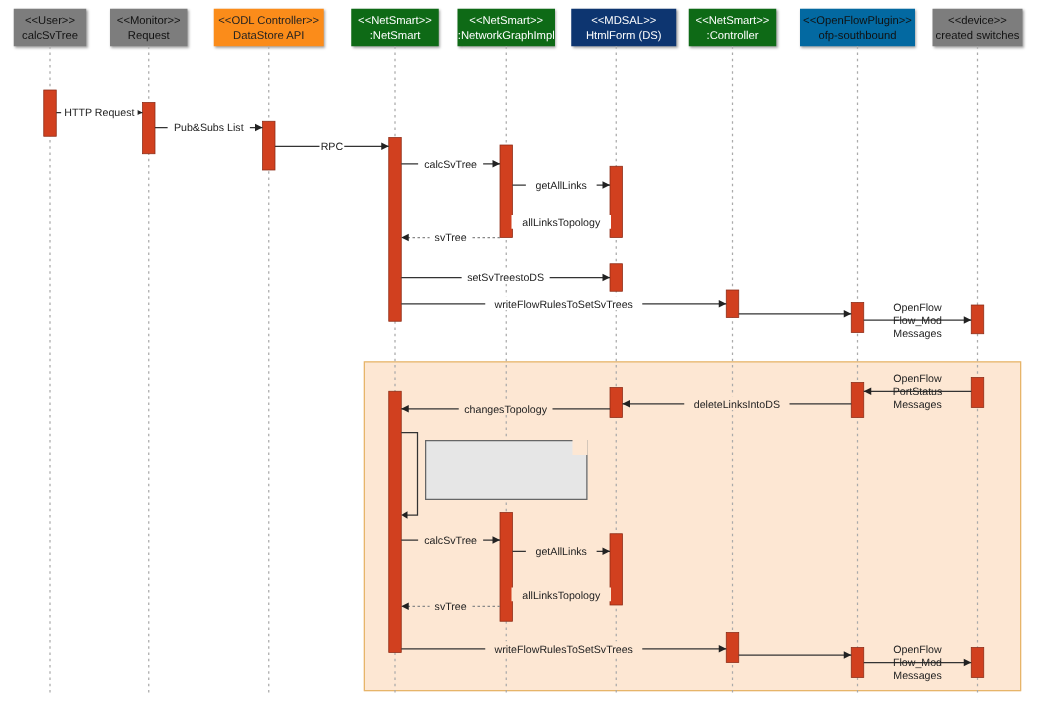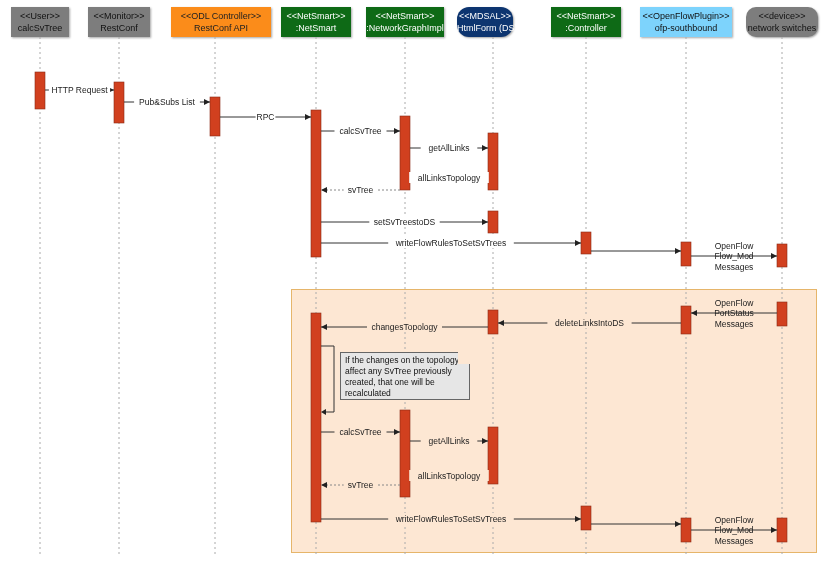--- a/index.html
+++ b/index.html
@@ -17,49 +17,49 @@
 
 <div class="frame"></div>
 
 <div id="headers">
     <div class="hdr" style="left: 11px; width: 58px; background: rgb(125, 125, 125); color: rgb(17, 17, 17);">
       <span>&lt;&lt;User&gt;&gt;</span>
       <span>calcSvTree</span>
     </div>
     <div class="hdr" style="left: 88px; width: 62px; background: rgb(125, 125, 125); color: rgb(17, 17, 17); text-align: center;">
       <span>&lt;&lt;Monitor&gt;&gt;</span>
-      <span>RestConf</span>
+      <span>Request</span>
     </div>
-    <div class="hdr" style="left: 171px; width: 100px; background: rgb(251, 140, 26); color: rgb(34, 34, 34);">
+    <div class="hdr" style="left: 171px; width: 88px; background: rgb(251, 140, 26); color: rgb(34, 34, 34);">
       <span>&lt;&lt;ODL Controller&gt;&gt;</span>
-      <span>RestConf API</span>
+      <span>DataStore API</span>
     </div>
     <div class="hdr" style="left: 281px; width: 70px; background: rgb(14, 106, 22); color: rgb(255, 255, 255);">
       <span>&lt;&lt;NetSmart&gt;&gt;</span>
       <span>:NetSmart</span>
     </div>
     <div class="hdr" style="left: 366px; width: 78px; background: rgb(14, 106, 22); color: rgb(255, 255, 255);">
       <span>&lt;&lt;NetSmart&gt;&gt;</span>
       <span>:NetworkGraphImpl</span>
     </div>
-    <div class="hdr" style="left: 457px; width: 56px; background: rgb(13, 53, 112); color: rgb(255, 255, 255); border-radius: 12px;">
+    <div class="hdr" style="left: 457px; width: 84px; background: rgb(13, 53, 112); color: rgb(255, 255, 255);">
       <span>&lt;&lt;MDSAL&gt;&gt;</span>
       <span>HtmlForm (DS)</span>
     </div>
     <div class="hdr" style="left: 551px; width: 70px; background: rgb(14, 106, 22); color: rgb(255, 255, 255);">
       <span>&lt;&lt;NetSmart&gt;&gt;</span>
       <span>:Controller</span>
     </div>
-    <div class="hdr" style="left: 640px; width: 92px; background: #7dd3fc; color: rgb(17, 17, 17);">
+    <div class="hdr" style="left: 640px; width: 92px; background: #0369a1; color: rgb(17, 17, 17);">
       <span>&lt;&lt;OpenFlowPlugin&gt;&gt;</span>
       <span>ofp-southbound</span>
     </div>
-    <div class="hdr" style="left: 746px; width: 72px; background: rgb(125, 125, 125); color: rgb(17, 17, 17); border-radius: 10px;">
+    <div class="hdr" style="left: 746px; width: 72px; background: rgb(125, 125, 125); color: rgb(17, 17, 17);">
       <span>&lt;&lt;device&gt;&gt;</span>
-      <span>network switches</span>
+      <span>created switches</span>
     </div>
   </div>
 
 <svg id="diagram" width="831" height="562">
     <line x1="40" y1="37" x2="40" y2="555" stroke="#aaa" stroke-dasharray="2,3" stroke-width="1"></line>
     <line x1="119" y1="37" x2="119" y2="555" stroke="#aaa" stroke-dasharray="2,3" stroke-width="1"></line>
     <line x1="215" y1="37" x2="215" y2="555" stroke="#aaa" stroke-dasharray="2,3" stroke-width="1"></line>
     <line x1="316" y1="37" x2="316" y2="555" stroke="#aaa" stroke-dasharray="2,3" stroke-width="1"></line>
     <line x1="405" y1="37" x2="405" y2="555" stroke="#aaa" stroke-dasharray="2,3" stroke-width="1"></line>
     <line x1="493" y1="37" x2="493" y2="555" stroke="#aaa" stroke-dasharray="2,3" stroke-width="1"></line>
@@ -167,14 +167,13 @@
     <path d="M681 524 l-6 -3 v6 z" fill="#222"></path>
     <line x1="691" y1="530" x2="777" y2="530" stroke="#333" stroke-width="1"></line>
     <path d="M777 530 l-6 -3 v6 z" fill="#222"></path>
     <text x="734" y="522.5" text-anchor="middle" class="lbl">OpenFlow</text>
     <text x="734" y="533" text-anchor="middle" class="lbl">Flow_Mod</text>
     <text x="734" y="543.5" text-anchor="middle" class="lbl">Messages</text>
   </svg>
 
 <div class="note">
   <div class="fold"></div>
-  <span>If the changes on the topology affect any SvTree previously created, that one will be recalculated</span>
 </div>
 
 </body></html>

